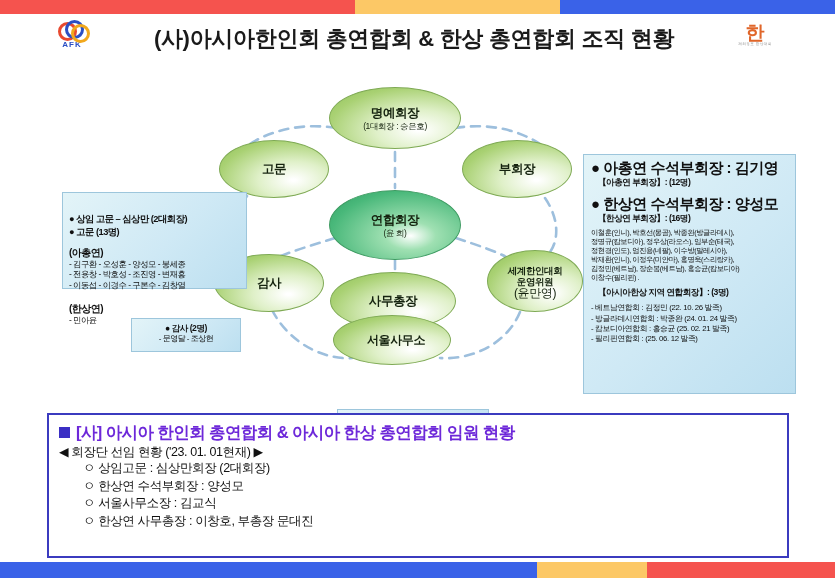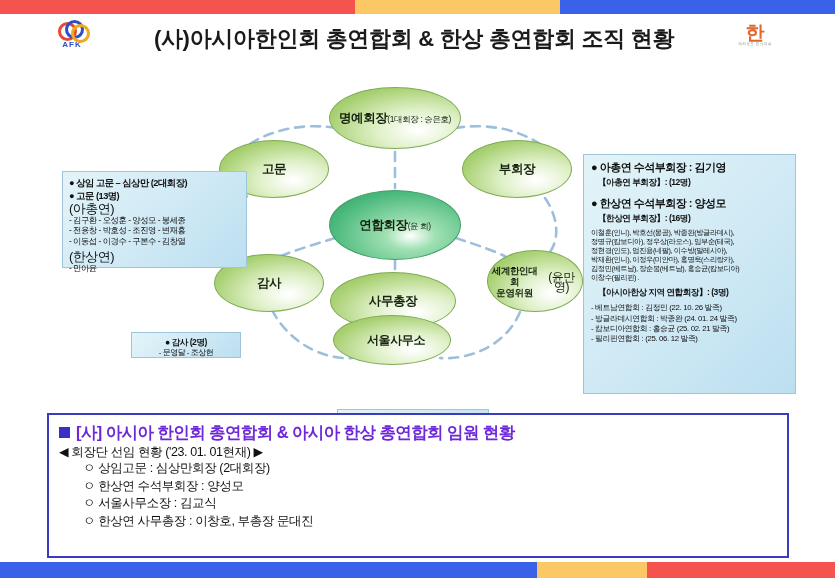--- a/index.html
+++ b/index.html
@@ -35,21 +35,21 @@
   .han-logo{position:absolute;left:738px;top:8px;width:34px;height:32px;text-align:center;}
   .han-glyph{font-size:19px;font-weight:bold;color:#e0662a;line-height:20px;
              font-family:"DejaVu Sans",sans-serif;}
   .han-sub{font-size:3.6px;color:#8a8a8a;letter-spacing:.4px;}
 
   
   .diagram{position:absolute;left:0;top:60px;width:835px;height:345px;}
 
   .ell{
     position:absolute;border-radius:50%;
-    display:flex;flex-direction:row;align-items:center;justify-content:center;
+    display:flex;flex-direction:column;align-items:center;justify-content:center;
     text-align:center;color:#15230f;
     border:1px solid #7faa55;
     box-sizing:border-box;
     z-index:3;
   }
   .ell .t1{font-weight:bold;font-size:12.5px;line-height:14px;letter-spacing:-0.4px;}
   .ell .t2{font-size:8.5px;line-height:10px;letter-spacing:-0.4px;margin-top:1px;}
 
   .ell-light{background:radial-gradient(ellipse at 68% 70%, #ffffff 2%, #dff0c8 34%, #a9d173 72%, #8cbf55 100%);}
   .ell-main{background:radial-gradient(ellipse at 62% 66%, #ffffff 0%, #9fe0b2 22%, #49b87a 70%, #2f9d63 100%);
@@ -75,34 +75,34 @@
   
   .ibox{
     position:absolute;
     background:linear-gradient(135deg,#e3f4f8 0%,#cfe9f5 55%,#bcdff0 100%);
     border:1px solid #9dc6dc;
     box-sizing:border-box;z-index:4;
     color:#101010;
   }
   .ibox .ln{letter-spacing:-0.5px;white-space:nowrap;}
 
-  .box-advisors{left:62px;top:111px;width:185px;height:97px;padding:5px 6px;}
+  .box-advisors{left:62px;top:132px;width:185px;height:97px;padding:20px 6px;}
   .box-advisors .hd{font-size:9.3px;font-weight:bold;line-height:12.5px;}
-  .box-advisors .sec{font-size:13px;font-weight:normal;line-height:11.5px;margin-top:1px;}
+  .box-advisors .sec{font-size:10px;font-weight:bold;line-height:11.5px;margin-top:9px;}
   .box-advisors .li{font-size:8.4px;line-height:10.5px;}
 
-  .box-audit{left:131px;top:272px;width:110px;height:26px;padding:4px 5px;text-align:center;}
+  .box-audit{left:131px;top:258px;width:110px;height:34px;padding:4px 5px;text-align:center;}
   .box-audit .hd{font-size:8.6px;font-weight:bold;line-height:11px;}
   .box-audit .li{font-size:8px;line-height:10px;}
 
   .box-office{left:337px;top:349px;width:152px;height:49px;padding:4px 6px;}
   .box-office .li{font-size:7.8px;line-height:9.6px;white-space:nowrap;}
 
   .box-right{left:583px;top:94px;width:213px;height:240px;padding:6px 7px;}
-  .box-right .hd{font-size:11px;font-weight:bold;line-height:13px;}
+  .box-right .hd{font-size:15px;font-weight:bold;line-height:13px;}
   .box-right .sub{font-size:8.6px;font-weight:bold;line-height:13px;padding-left:7px;}
   .box-right .body{font-size:7.3px;line-height:8.9px;letter-spacing:-0.45px;}
   .box-right .body div{white-space:nowrap;}
   .box-right .reg{font-size:7.8px;line-height:10.2px;letter-spacing:-0.35px;}
   .box-right .reg div{white-space:nowrap;}
   .gap4{height:4px;}
   .gap2{height:2px;}
 
   
   .panel{

